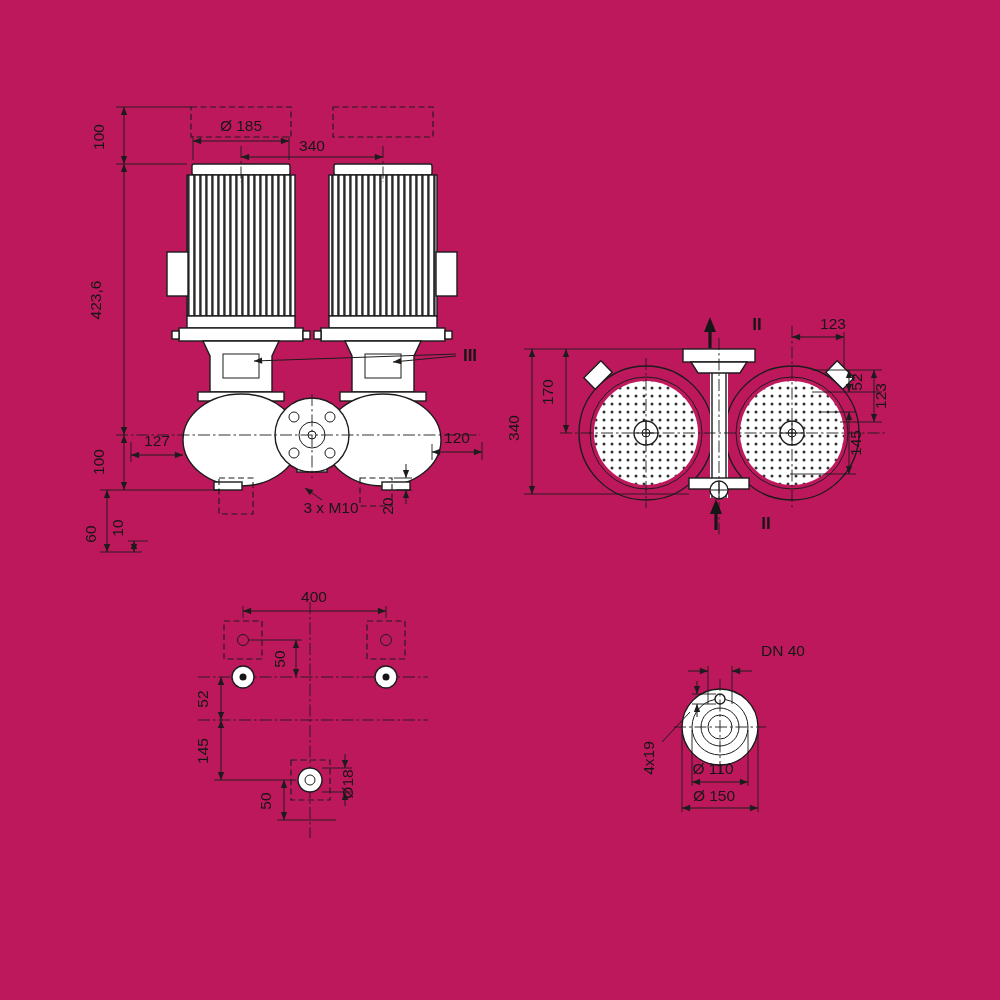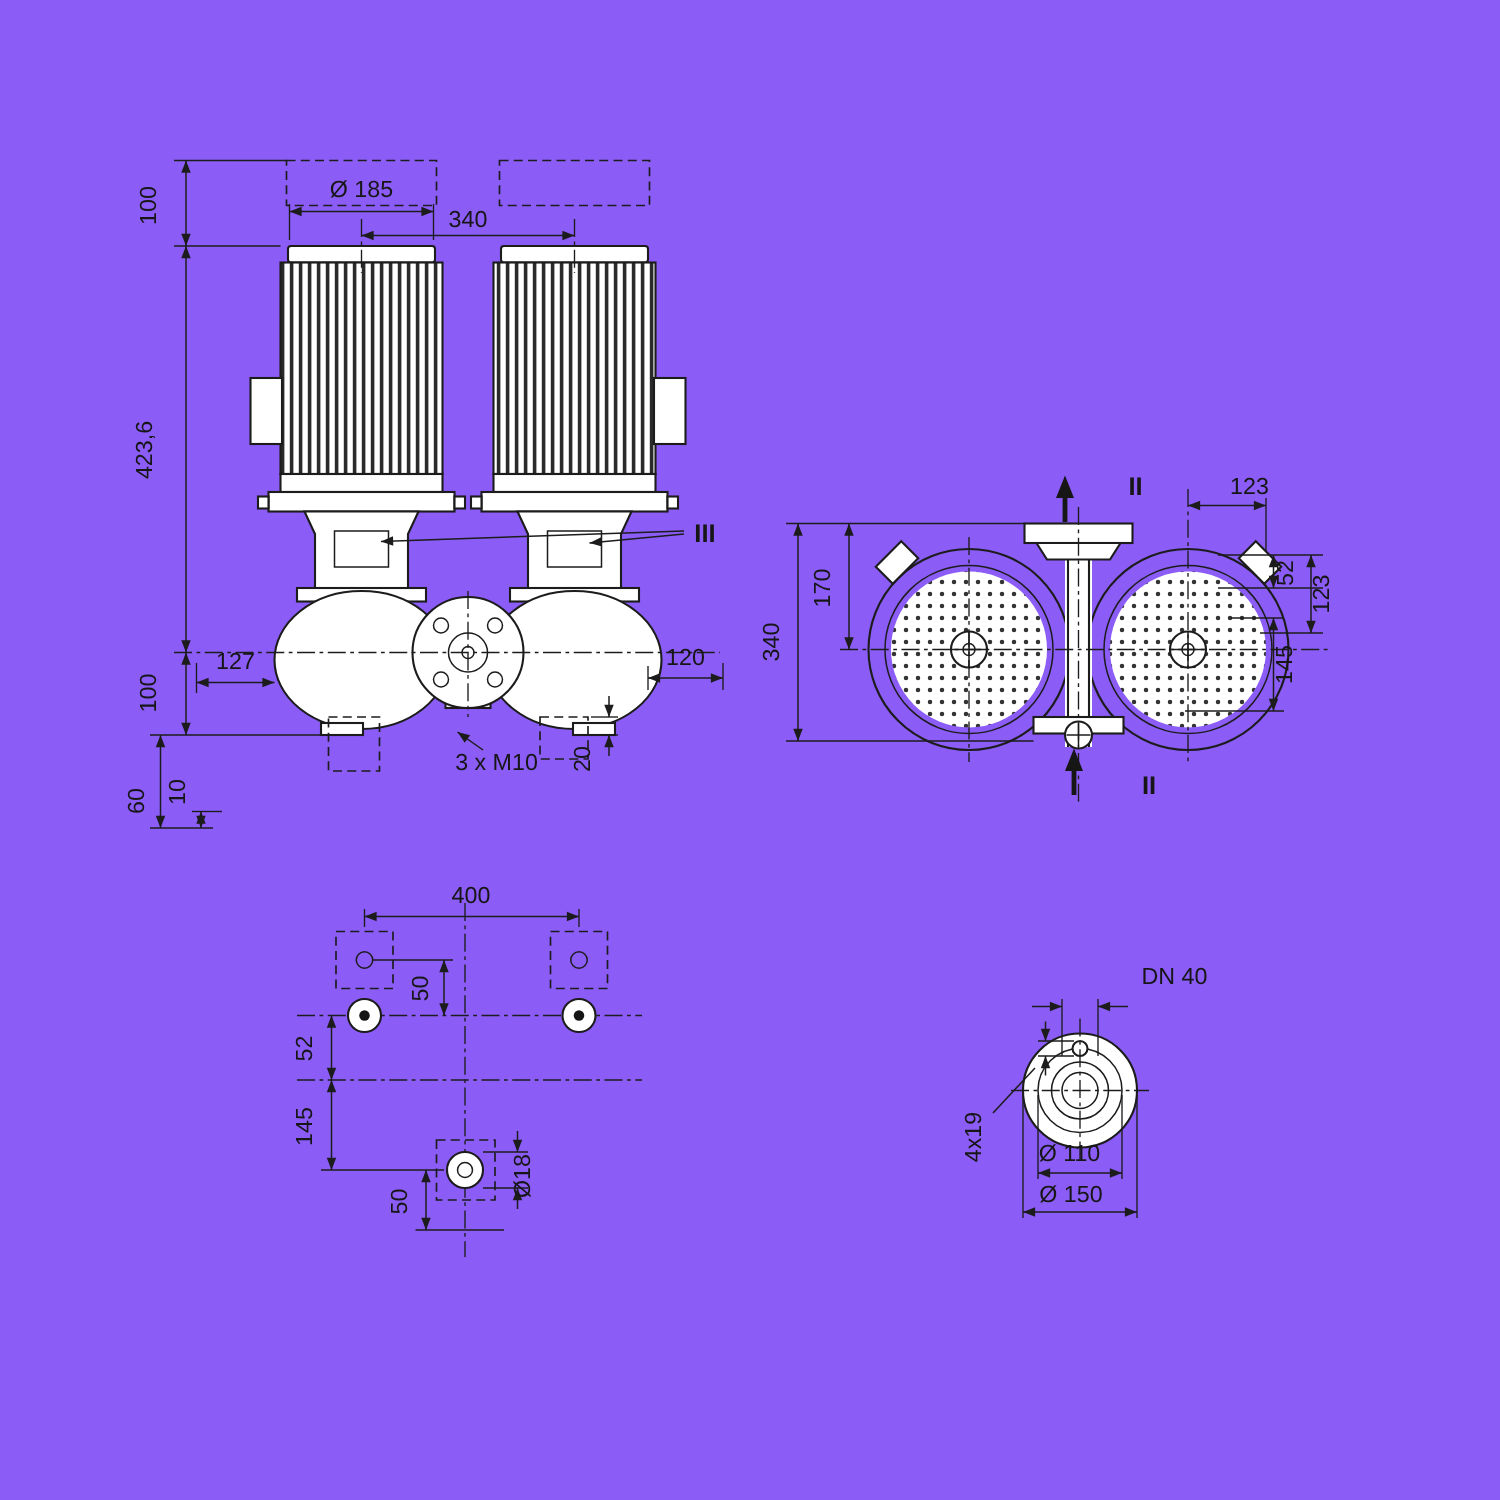--- a/index.html
+++ b/index.html
@@ -1,19 +1,19 @@
 <!DOCTYPE html>
 <html><head>
 <meta charset="utf-8">
 <style>
   html, body { margin: 0; padding: 0; background: #ffffff; }
   .canvas {
     position: relative;
     width: 1000px; height: 1000px;
-    background: #8b5cf6;
+    background: #be185d;
     font-family: "Liberation Sans", sans-serif;
   }
   svg text {
     font-family: "Liberation Sans", sans-serif;
     fill: #161616;
   }
   text.d { font-size: 15.5px; }
   text.s { font-size: 17px; font-weight: bold; }
   .mid { text-anchor: middle; }
   .ln    { fill: none; stroke: #1c1c1c; stroke-width: 1.4; }

